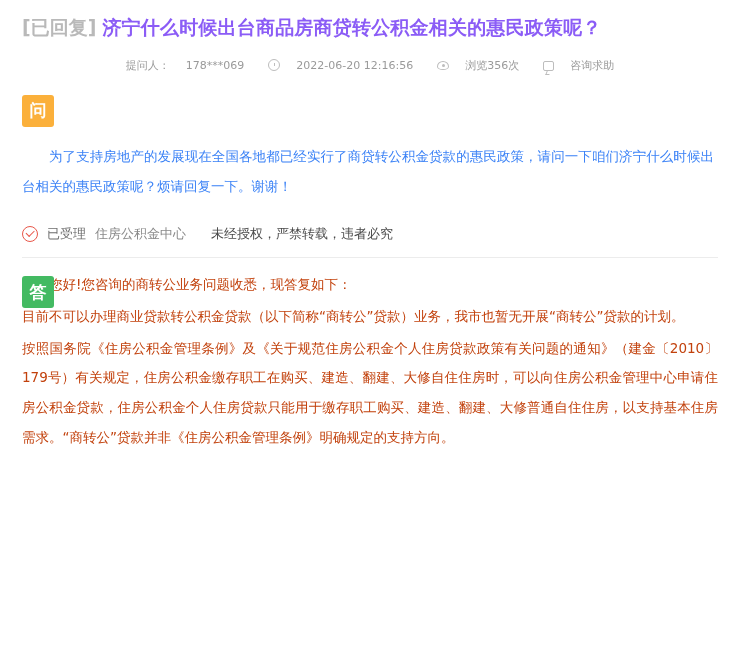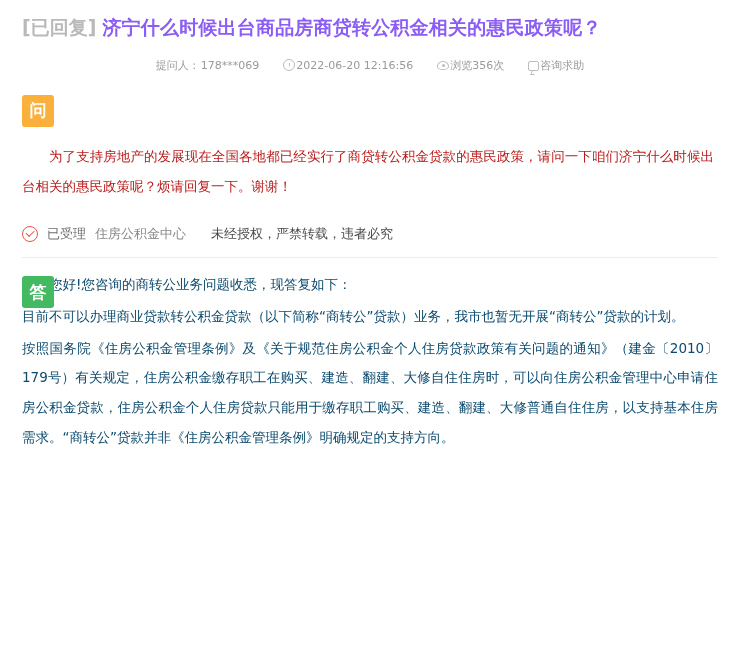--- a/index.html
+++ b/index.html
@@ -47,21 +47,21 @@
     justify-content: center;
     align-items: center;
     gap: 24px;
     margin-top: 16px;
     font-size: 11px;
     color: #9a9a9a;
   }
   .meta-item {
     display: flex;
     align-items: center;
-    gap: 1px;
+    gap: 16px;
     white-space: nowrap;
   }
   .meta-ico {
     display: inline-block;
     width: 12px;
     height: 12px;
     position: relative;
   }
   .ico-circle {
     border: 1px solid #bdbdbd;
@@ -124,21 +124,21 @@
     display: flex;
     align-items: center;
     justify-content: center;
     border-radius: 3px;
     margin-top: 22px;
   }
   .q-body {
     margin-top: 14px;
     font-size: 13.5px;
     line-height: 2.25;
-    color: #b91c1c;
+    color: #3b82f6;
     text-indent: 2em;
     padding-right: 4px;
     text-align: justify;
   }
   
   .status-row {
     display: flex;
     align-items: center;
     gap: 9px;
     margin-top: 24px;
@@ -197,21 +197,21 @@
     font-size: 14px;
     font-weight: bold;
     color: #2b2b2b;
     line-height: 1.6;
   }
   .a-head .dept-link { color: #2f7fe0; }
   .a-body {
     margin-top: 12px;
     font-size: 13.5px;
     line-height: 2.2;
-    color: #0c4a6e;
+    color: #c2410c;
     text-align: justify;
   }
   .a-body p { margin: 0 0 2px 0; }
   .a-body p.indent { text-indent: 2em; }
 </style>
 </head>
 <body>
 
 <div class="page">
 

